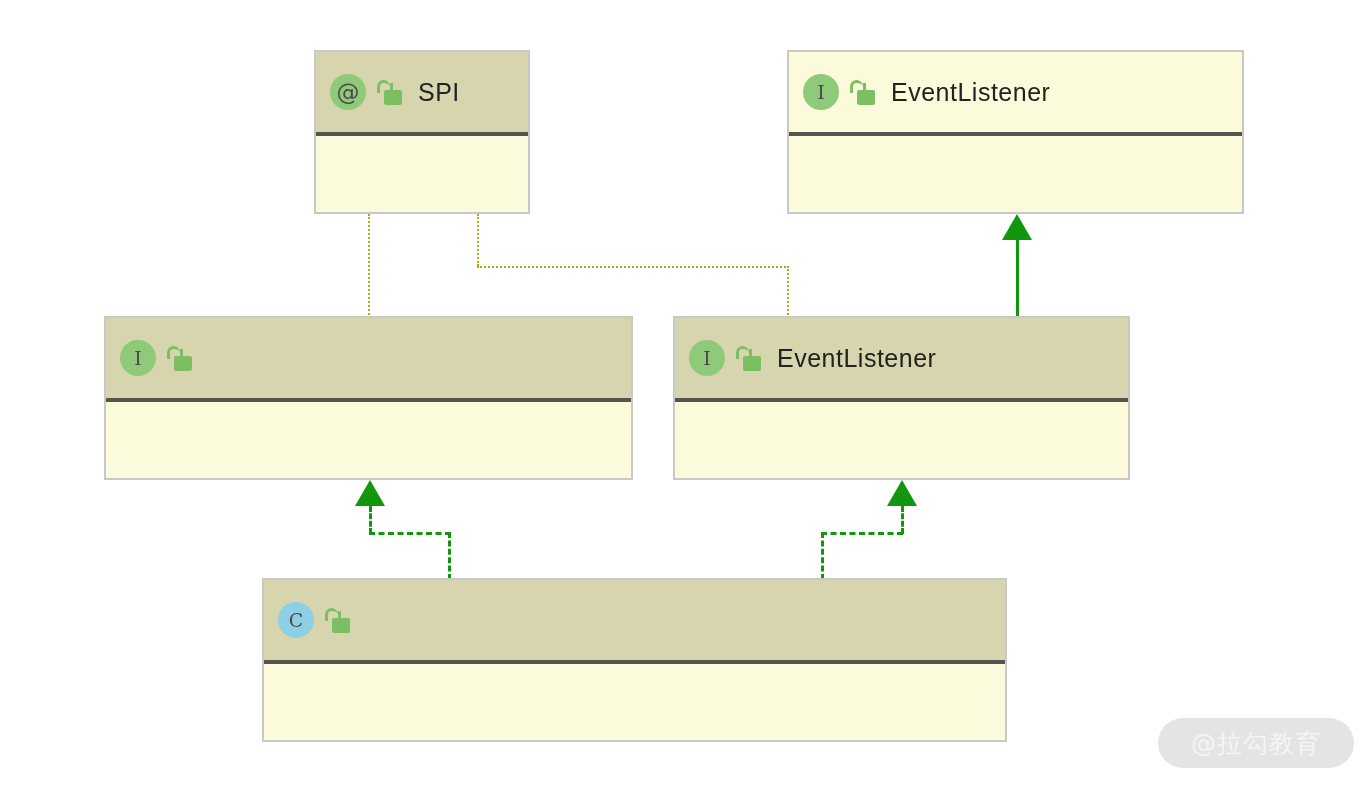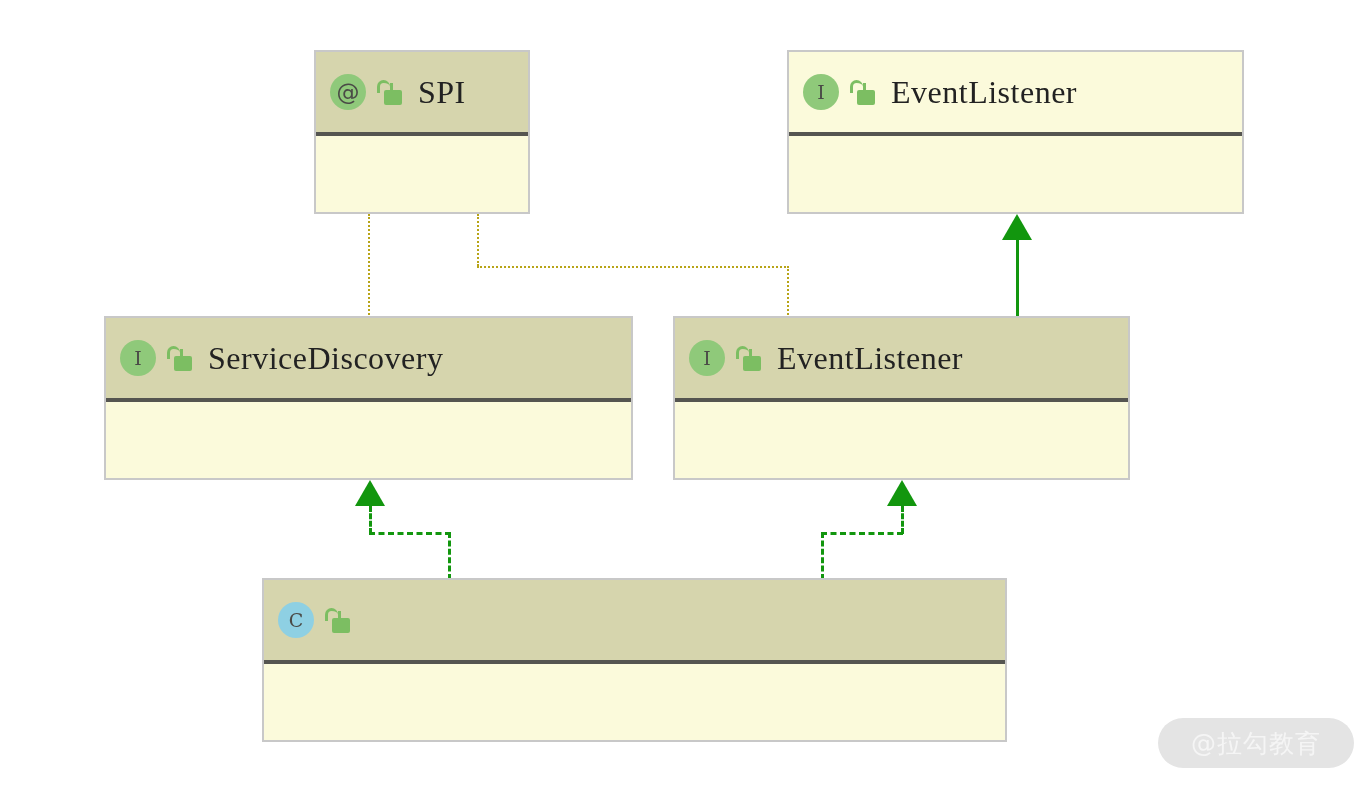--- a/index.html
+++ b/index.html
@@ -98,22 +98,22 @@
     position: absolute;
     right: -3px;
     top: 0;
     width: 3px;
     height: 7px;
     background: #7cbe62;
   }
 
   .uml-title {
     margin-left: 16px;
-    font-family: Liberation Serif, serif;
-    font-size: 32px;
+    font-family: Liberation Sans, sans-serif;
+    font-size: 25px;
     letter-spacing: 0.5px;
     color: #222222;
     white-space: nowrap;
   }
 
   
   .conn { position: absolute; z-index: 2; }
 
   
   .dot-v {
@@ -221,21 +221,20 @@
     <div class="uml-body" style="height:76px;"></div>
   </div>
 
   <div class="uml-box" style="left:104px; top:316px; width:529px; height:164px;">
     <div class="uml-header" style="height:84px;">
       <span class="badge iface">I</span>
       <span class="lock-icon">
         <span class="shackle"></span>
           <span class="body"></span>
       </span>
-      <span class="uml-title">ServiceDiscovery</span>
     </div>
     <div class="uml-body" style="height:76px;"></div>
   </div>
 
   <div class="uml-box" style="left:673px; top:316px; width:457px; height:164px;">
     <div class="uml-header" style="height:84px;">
       <span class="badge iface">I</span>
       <span class="lock-icon">
         <span class="shackle"></span>
           <span class="body"></span>

